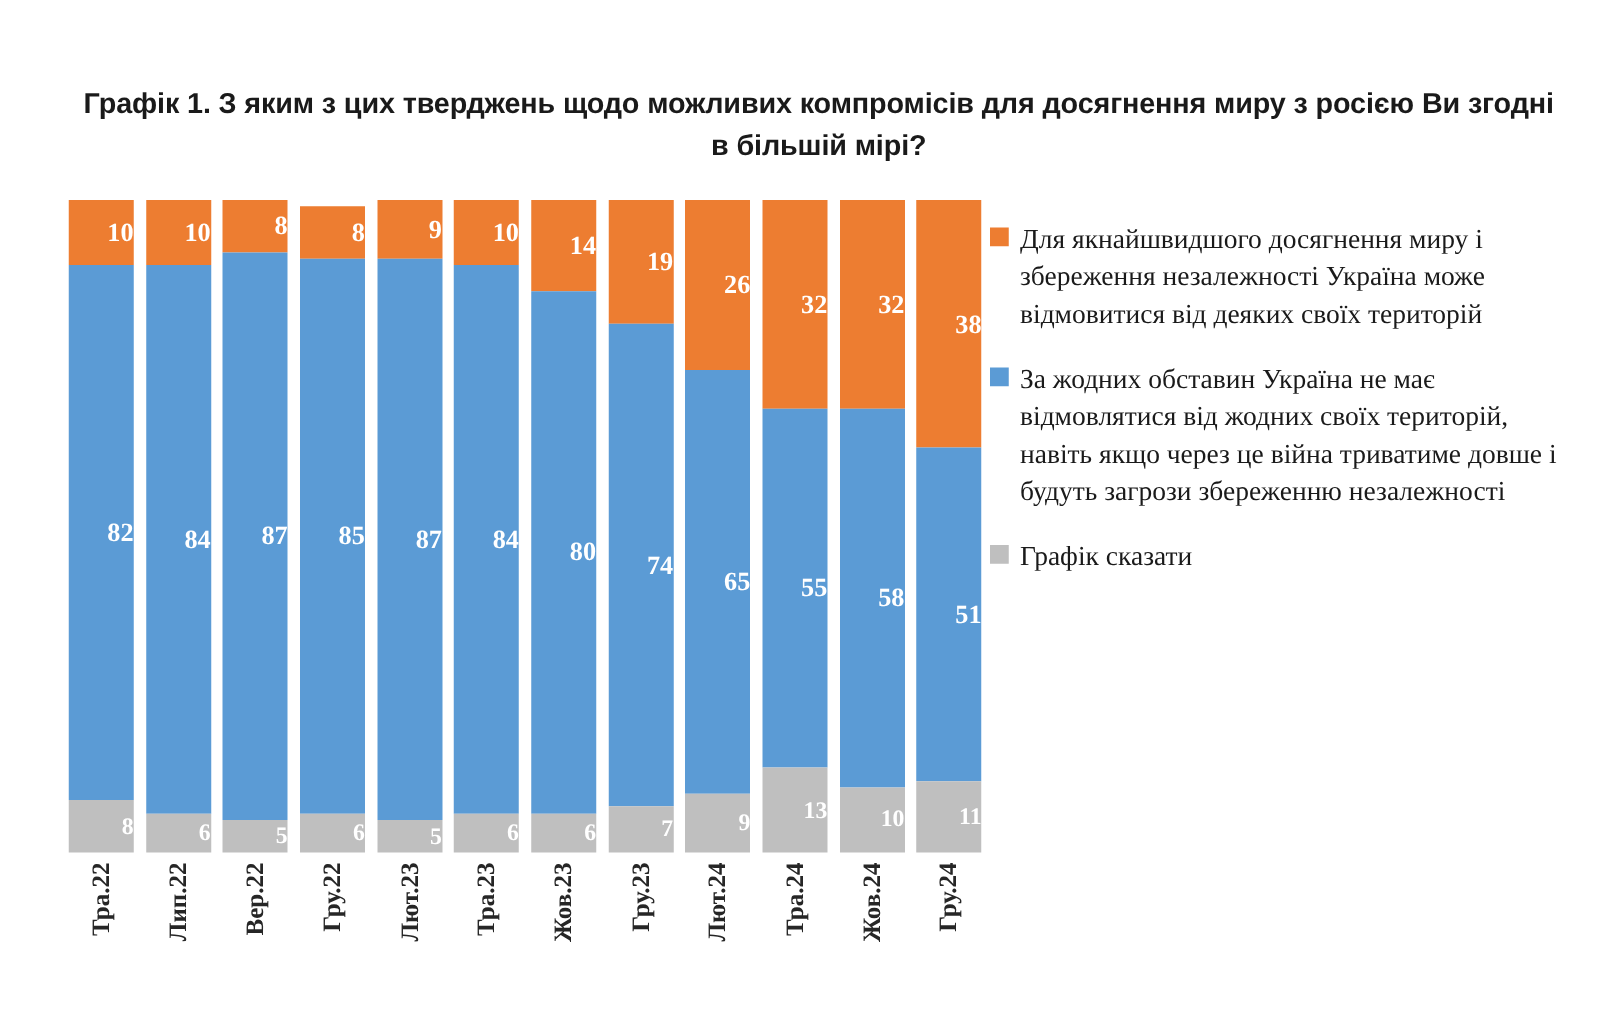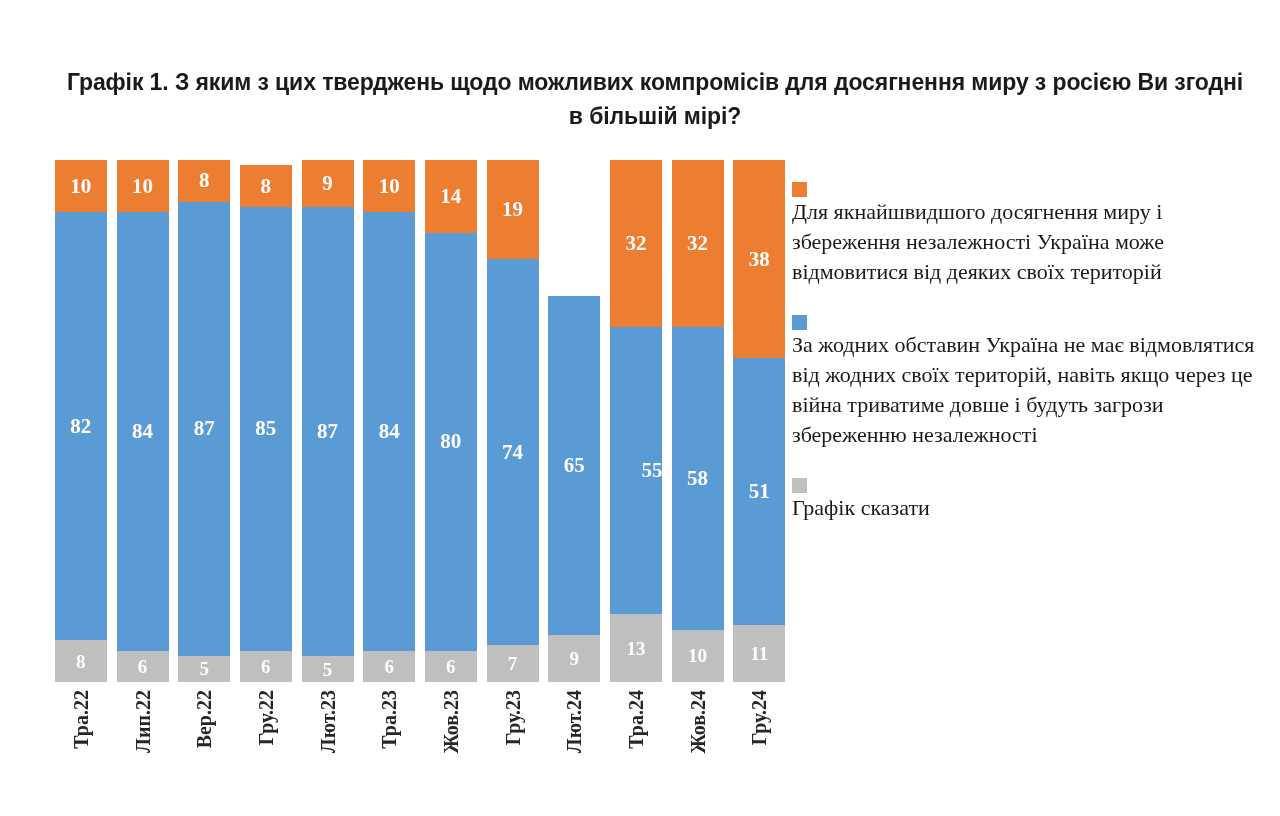--- a/index.html
+++ b/index.html
@@ -63,21 +63,21 @@
     height: 100%;
     display: flex;
     flex-direction: column;
     justify-content: flex-end;
   }
   .seg {
     width: 100%;
     position: relative;
     display: flex;
     align-items: center;
-    justify-content: center;
+    justify-content: flex-end;
     box-sizing: border-box;
   }
   .seg-orange { background: #ed7d31; }
   .seg-blue { background: #5b9bd5; }
   .seg-grey { background: #bfbfbf; }
   .seg-label {
     font-family: "Liberation Serif", serif;
     font-weight: bold;
     font-size: 21px;
     color: #ffffff;
@@ -114,21 +114,20 @@
   .legend {
     position: absolute;
     left: 792px;
     top: 176px;
     width: 470px;
   }
   .legend-item {
     display: flex;
     align-items: flex-start;
     margin-bottom: 22px;
-    flex-direction: column;
   }
   .legend-swatch {
     width: 15px;
     height: 15px;
     flex: 0 0 15px;
     margin-top: 6px;
     margin-right: 9px;
   }
   .legend-text {
     font-family: "Liberation Serif", serif;
@@ -245,20 +244,23 @@
             <div class="seg seg-blue" style="height: 74%;">
               <span class="seg-label">74</span>
             </div>
             <div class="seg seg-grey" style="height: 7%;">
               <span class="seg-label">7</span>
             </div>
           </div>
         </div>
         <div class="bar-col">
           <div class="bar-inner">
+            <div class="seg seg-orange" style="height: 26%;">
+              <span class="seg-label">26</span>
+            </div>
             <div class="seg seg-blue" style="height: 65%;">
               <span class="seg-label">65</span>
             </div>
             <div class="seg seg-grey" style="height: 9%;">
               <span class="seg-label">9</span>
             </div>
           </div>
         </div>
         <div class="bar-col">
           <div class="bar-inner">

